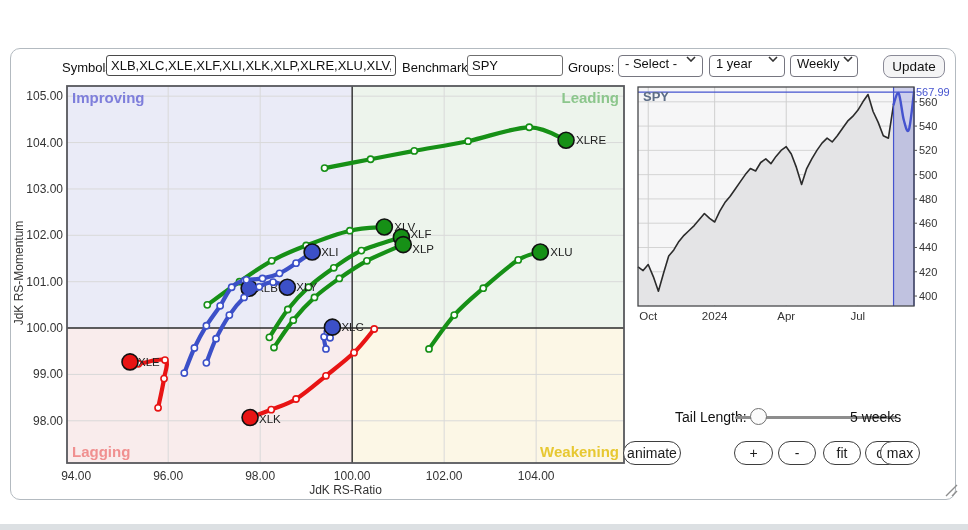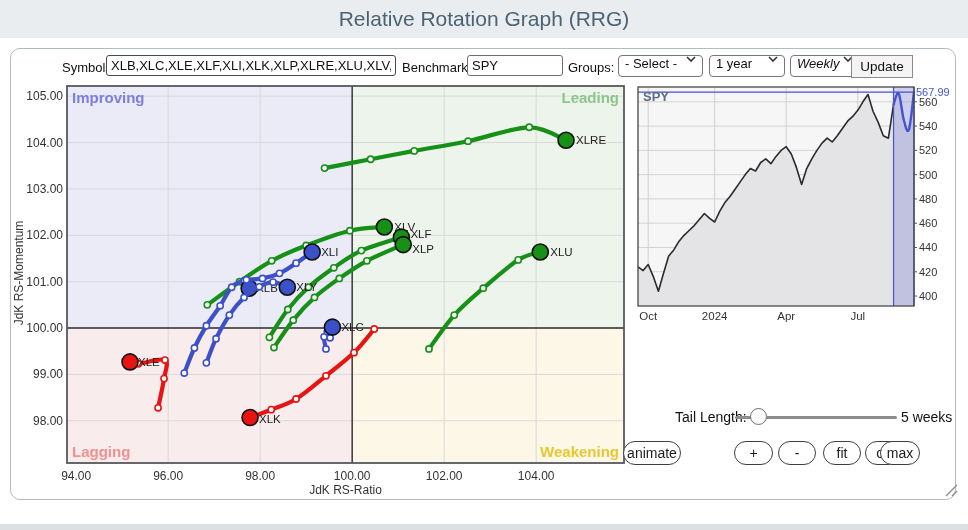--- a/index.html
+++ b/index.html
@@ -16,31 +16,31 @@
   .ctl-label{position:absolute;top:11px;font-size:13px;color:#111;white-space:nowrap;}
   .symbols-label{left:51px;}
   .benchmark-label{left:391px;}
   .groups-label{left:557px;}
   .txt-input{position:absolute;top:6px;height:21px;box-sizing:border-box;border:1.5px solid #4a4a4a;border-radius:3px;font-family:"Liberation Sans",sans-serif;font-size:13px;color:#111;padding:0 4px;background:#fff;}
   .symbols-input{left:95px;width:290px;}
   .benchmark-input{left:456px;width:96px;border-width:1px;border-color:#6f6f6f;}
   .select{position:absolute;top:6px;height:22px;box-sizing:border-box;border:1px solid #767680;border-radius:4px;background:#fff;display:flex;align-items:flex-start;justify-content:space-between;padding:0 6px;font-size:13px;color:#111;cursor:default;}
   .groups-select{left:607px;width:85px;}
   .period-select{left:698px;width:76px;}
-  .freq-select{left:779px;width:68px;font-style:italic;}
+  .freq-select{left:779px;width:68px;}
   .chev{display:flex;align-items:center;margin-left:4px;}
-  .update-btn{position:absolute;left:840px;top:6px;width:62px;height:23px;border:1px solid #8a8a97;border-radius:0;background:#f4f4f5;font-family:"Liberation Sans",sans-serif;font-size:13.5px;color:#111;}
+  .update-btn{position:absolute;left:872px;top:6px;width:62px;height:23px;border:1px solid #8a8a97;border-radius:8px;background:#f4f4f5;font-family:"Liberation Sans",sans-serif;font-size:13.5px;color:#111;}
 
   
   #rrg{position:absolute;left:0;top:34px;}
   #mini{position:absolute;left:622px;top:34px;}
 
   
   .tail-label{position:absolute;left:664px;top:360px;font-size:14px;color:#111;}
-  .tail-value{position:absolute;left:890px;top:360px;font-size:14px;color:#111;}
+  .tail-value{position:absolute;left:839px;top:360px;font-size:14px;color:#111;}
   .slider{position:absolute;left:724px;top:358px;width:162px;height:20px;}
   .slider .track{position:absolute;left:0;top:9px;width:162px;height:3px;background:#8d8d8d;border-radius:2px;}
   .slider .thumb{position:absolute;left:15px;top:1px;width:17px;height:17px;border-radius:50%;background:#fbfbfb;border:1.5px solid #707070;box-sizing:border-box;}
 
   
   .pill{position:absolute;top:392px;height:24px;border:1.6px solid #3e3e3e;border-radius:13px;background:#fff;font-family:"Liberation Sans",sans-serif;font-size:14px;color:#1c1c1c;padding:0;}
   #btn-animate{left:612px;width:58px;}
   #btn-plus{left:723px;width:39px;}
   #btn-minus{left:767px;width:38px;}
   #btn-fit{left:812px;width:38px;}
@@ -50,23 +50,20 @@
   .resize-handle{position:absolute;left:933px;top:434px;width:14px;height:14px;}
 
   .footer{position:absolute;left:0;top:504px;width:968px;text-align:center;font-size:15px;color:#1e1e1e;}
   .bottom-strip{position:absolute;left:0;top:524px;width:968px;height:6px;background:#dce0e3;}
 </style>
 </head>
 <body>
 
 <div class="page">
 
-  <header class="titlebar">
-    <h1>Relative Rotation Graph (RRG)</h1>
-  </header>
 
   <div class="panel">
 
     <span class="ctl-label symbols-label">Symbols:</span>
     <input class="txt-input symbols-input" value="XLB,XLC,XLE,XLF,XLI,XLK,XLP,XLRE,XLU,XLV,XL" style="">
 
     <span class="ctl-label benchmark-label">Benchmark:</span>
     <input class="txt-input benchmark-input" value="SPY" style="">
 
     <span class="ctl-label groups-label">Groups:</span>

